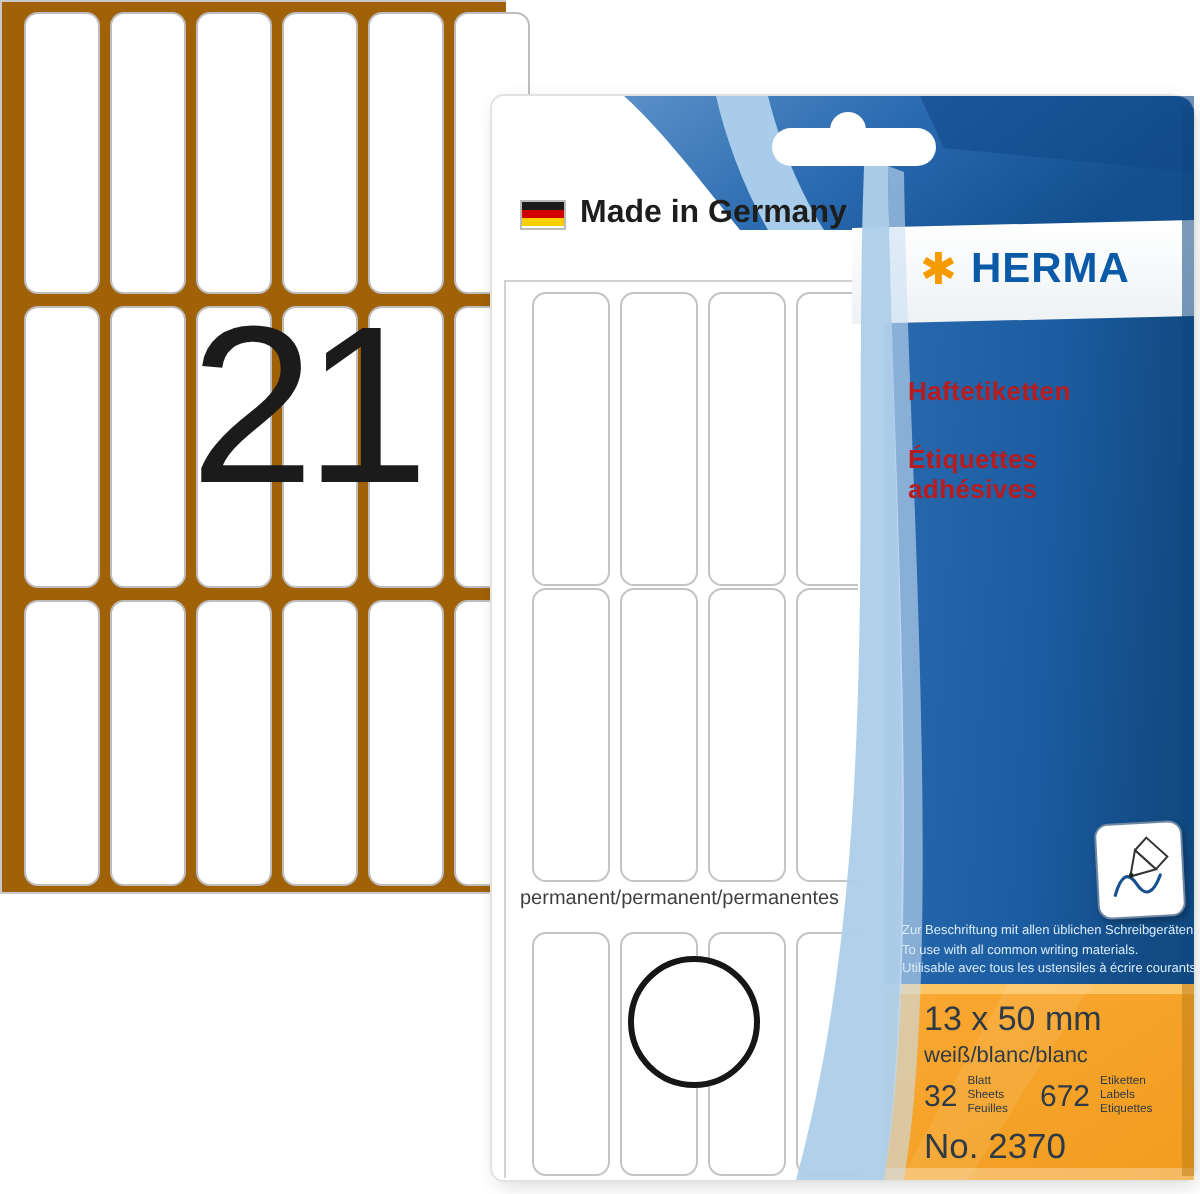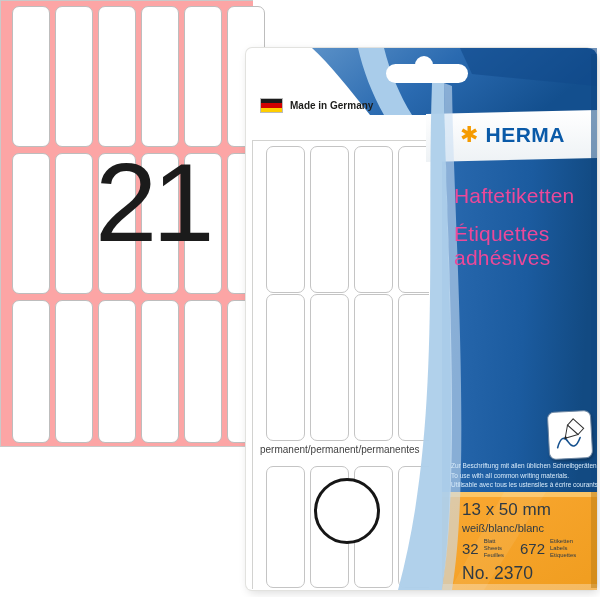--- a/index.html
+++ b/index.html
@@ -4,21 +4,21 @@
 <style>
   html,body{margin:0;padding:0;background:#fff;}
   #stage{
     position:relative;width:600px;height:597px;overflow:hidden;
     background:#fff;font-family:"Liberation Sans",sans-serif;
     -webkit-font-smoothing:antialiased;
   }
   
   .sheet{
     position:absolute;left:0;top:0;width:252px;height:445px;
-    background:#fca5a5;border:1px solid #c9c9c9;border-right:none;
+    background:#a16207;border:1px solid #c9c9c9;border-right:none;
   }
   .sheet .cell{
     position:absolute;background:#fff;border:1px solid #bdbdbd;border-radius:7px;
   }
   .big-number{
     position:absolute;left:94px;top:146px;z-index:4;
     font-size:112px;line-height:1;letter-spacing:-5px;color:#1b1b1b;
   }
   
   .package{
@@ -55,30 +55,30 @@
   .tag .big{font-size:15px;}
   
   .made-in{
     position:absolute;left:14px;top:50px;z-index:5;display:flex;align-items:center;gap:7px;
   }
   .flag{width:21px;height:13px;border:1px solid #bbb;display:flex;flex-direction:column;}
   .flag i{flex:1;}
   .flag i:nth-child(1){background:#1a1a1a;}
   .flag i:nth-child(2){background:#d00000;}
   .flag i:nth-child(3){background:#ffce00;}
-  .made-in span{font-size:10px;font-weight:bold;color:#1d1d1b;}
+  .made-in span{font-size:16px;font-weight:bold;color:#1d1d1b;}
   
   .herma-band{
     position:absolute;left:182px;top:64px;width:169px;height:46px;z-index:4;
     display:flex;align-items:center;justify-content:center;gap:7px;
   }
   .herma-star{font-size:22px;color:#f59b00;line-height:1;}
   .herma-word{font-size:21px;font-weight:bold;color:#0a5aa8;letter-spacing:.5px;}
   
-  .names{position:absolute;left:208px;top:138px;z-index:4;color:#ec4899;font-size:21px;letter-spacing:.2px;}
+  .names{position:absolute;left:208px;top:138px;z-index:4;color:#b91c1c;font-size:13px;letter-spacing:.2px;font-weight:bold;}
   .names .nm{margin:0 0 16px 0;line-height:20px;}
   
   .pen-box{
     position:absolute;left:302px;top:363px;width:42px;height:46px;z-index:4;
     background:#fff;border:1px solid #6e87a3;border-radius:7px;
     box-shadow:1px 2px 3px rgba(0,0,0,.25);transform:rotate(-3deg);
     display:flex;align-items:center;justify-content:center;
   }
   
   .usage{position:absolute;left:205px;top:413px;width:146px;z-index:4;color:#d8ebfa;font-size:6.5px;}

